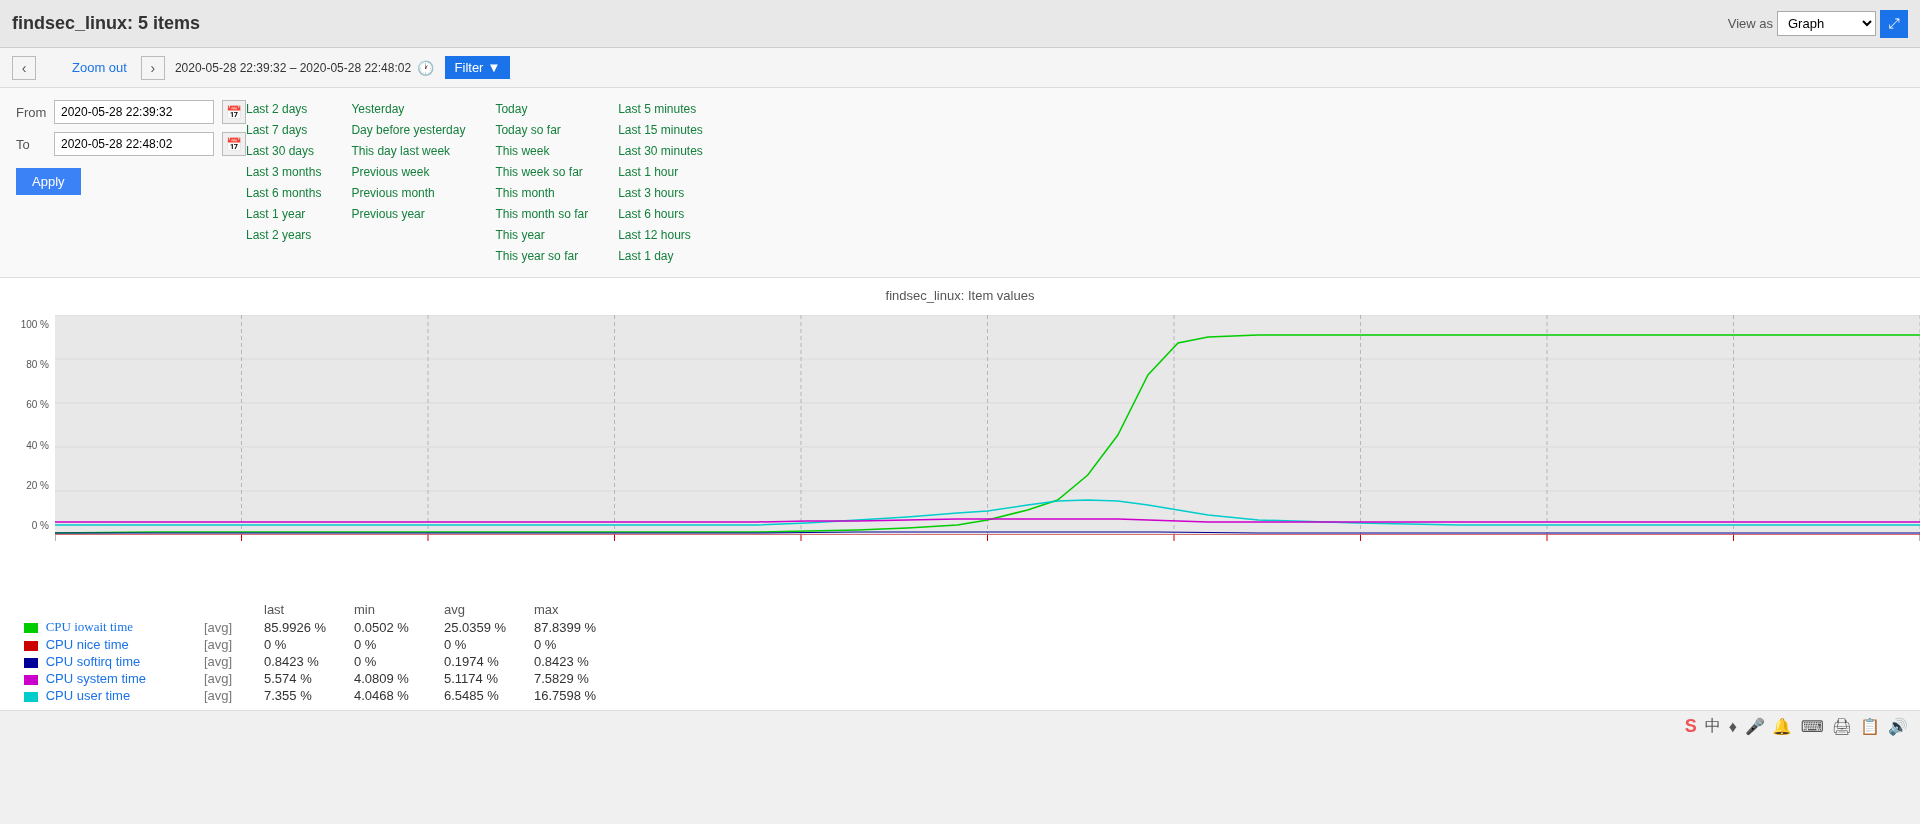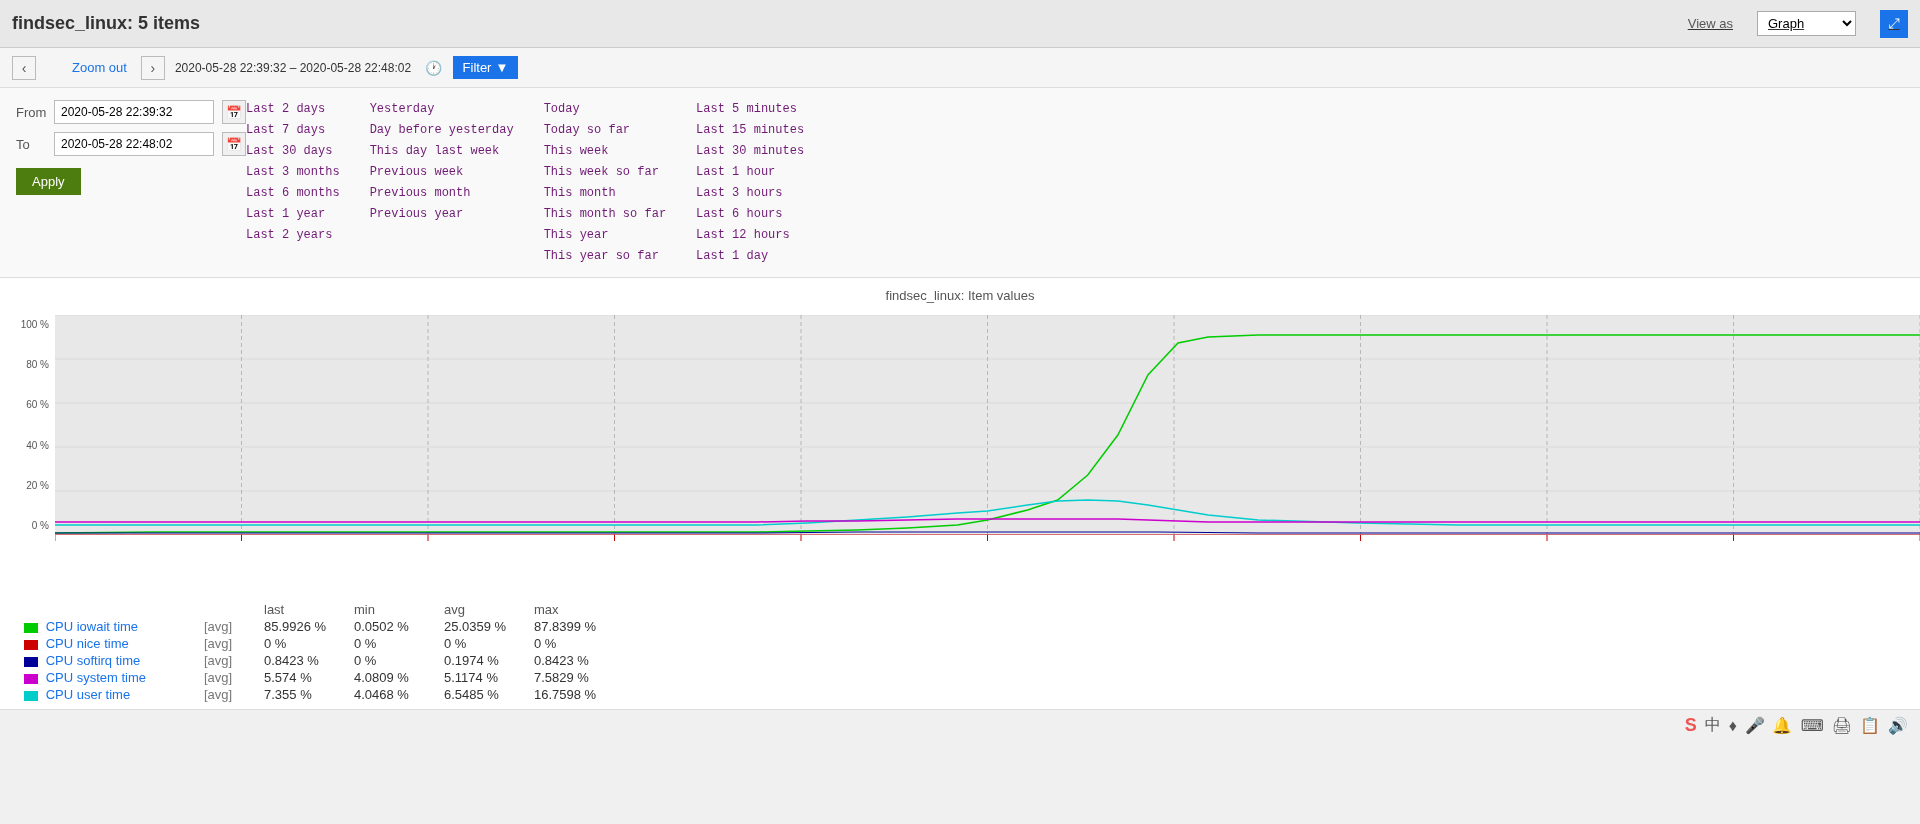--- a/index.html
+++ b/index.html
@@ -8,21 +8,21 @@
     .top-bar {
       background: #e8e8e8;
       border-bottom: 1px solid #ccc;
       padding: 6px 12px;
       display: flex;
       align-items: center;
       justify-content: space-between;
       height: 48px;
     }
     .top-bar-title { font-size: 18px; font-weight: bold; color: #333; }
-    .top-bar-right { display: flex; align-items: center; gap: 24px; text-decoration: underline; }
+    .top-bar-right { display: flex; align-items: center; gap: 4px; }
     .view-as-label { font-size: 13px; color: #555; }
     .view-as-select {
       border: 1px solid #aaa;
       background: #fff;
       padding: 3px 6px;
       font-size: 13px;
       cursor: pointer;
     }
     .fullscreen-btn {
       background: #1a73e8;
@@ -61,21 +61,21 @@
       cursor: pointer;
       font-size: 13px;
       padding: 2px 4px;
       margin-left: 22px;
     }
     .date-range-display {
       font-size: 12px;
       color: #333;
       display: flex;
       align-items: center;
-      gap: 14px;
+      gap: 6px;
     }
     .clock-icon { color: #666; font-size: 14px; }
     .filter-btn {
       background: #1a73e8;
       border: none;
       color: #fff;
       padding: 4px 10px;
       cursor: pointer;
       font-size: 13px;
       display: flex; align-items: center; gap: 4px;
@@ -102,36 +102,35 @@
     .cal-btn {
       background: #f0f0f0;
       border: 1px solid #bbb;
       cursor: pointer;
       width: 24px;
       height: 24px;
       font-size: 13px;
       display: flex; align-items: center; justify-content: center;
     }
     .apply-btn {
-      background: #4d7c0f;
+      background: #3b82f6;
       border: none;
       color: #fff;
       padding: 6px 16px;
       cursor: pointer;
       font-size: 13px;
       margin-top: 4px;
       align-self: flex-start;
     }
     .quick-link {
-      color: #701a75;
+      color: #15803d;
       cursor: pointer;
       text-decoration: none;
       padding: 2px 0;
       white-space: nowrap;
-      font-family: Liberation Mono, monospace;
     }
 
     .chart-section {
       background: #fff;
       margin: 0;
       padding: 10px 0 0 0;
       flex: 1;
     }
     .chart-title {
       text-align: center;
@@ -346,21 +345,21 @@
         <td style="width:90px; color:#555;">last</td>
         <td style="width:90px; color:#555;">min</td>
         <td style="width:90px; color:#555;">avg</td>
         <td style="width:90px; color:#555;">max</td>
       </tr>
     </thead>
     <tbody id="legend-body">
         <tr>
     <td>
       <span class="legend-color-box" style="background:#00cc00;"></span>
-      <span style="color:#1a73e8;">CPU iowait time</span>
+      <span style="color:#1a73e8;font-family:Liberation Serif, serif;">CPU iowait time</span>
     </td>
     <td style="color:#777;">[avg]</td>
     <td>85.9926 %</td>
     <td>0.0502 %</td>
     <td>25.0359 %</td>
     <td>87.8399 %</td>
   </tr>
         <tr>
     <td>
       <span class="legend-color-box" style="background:#cc0000;"></span>

